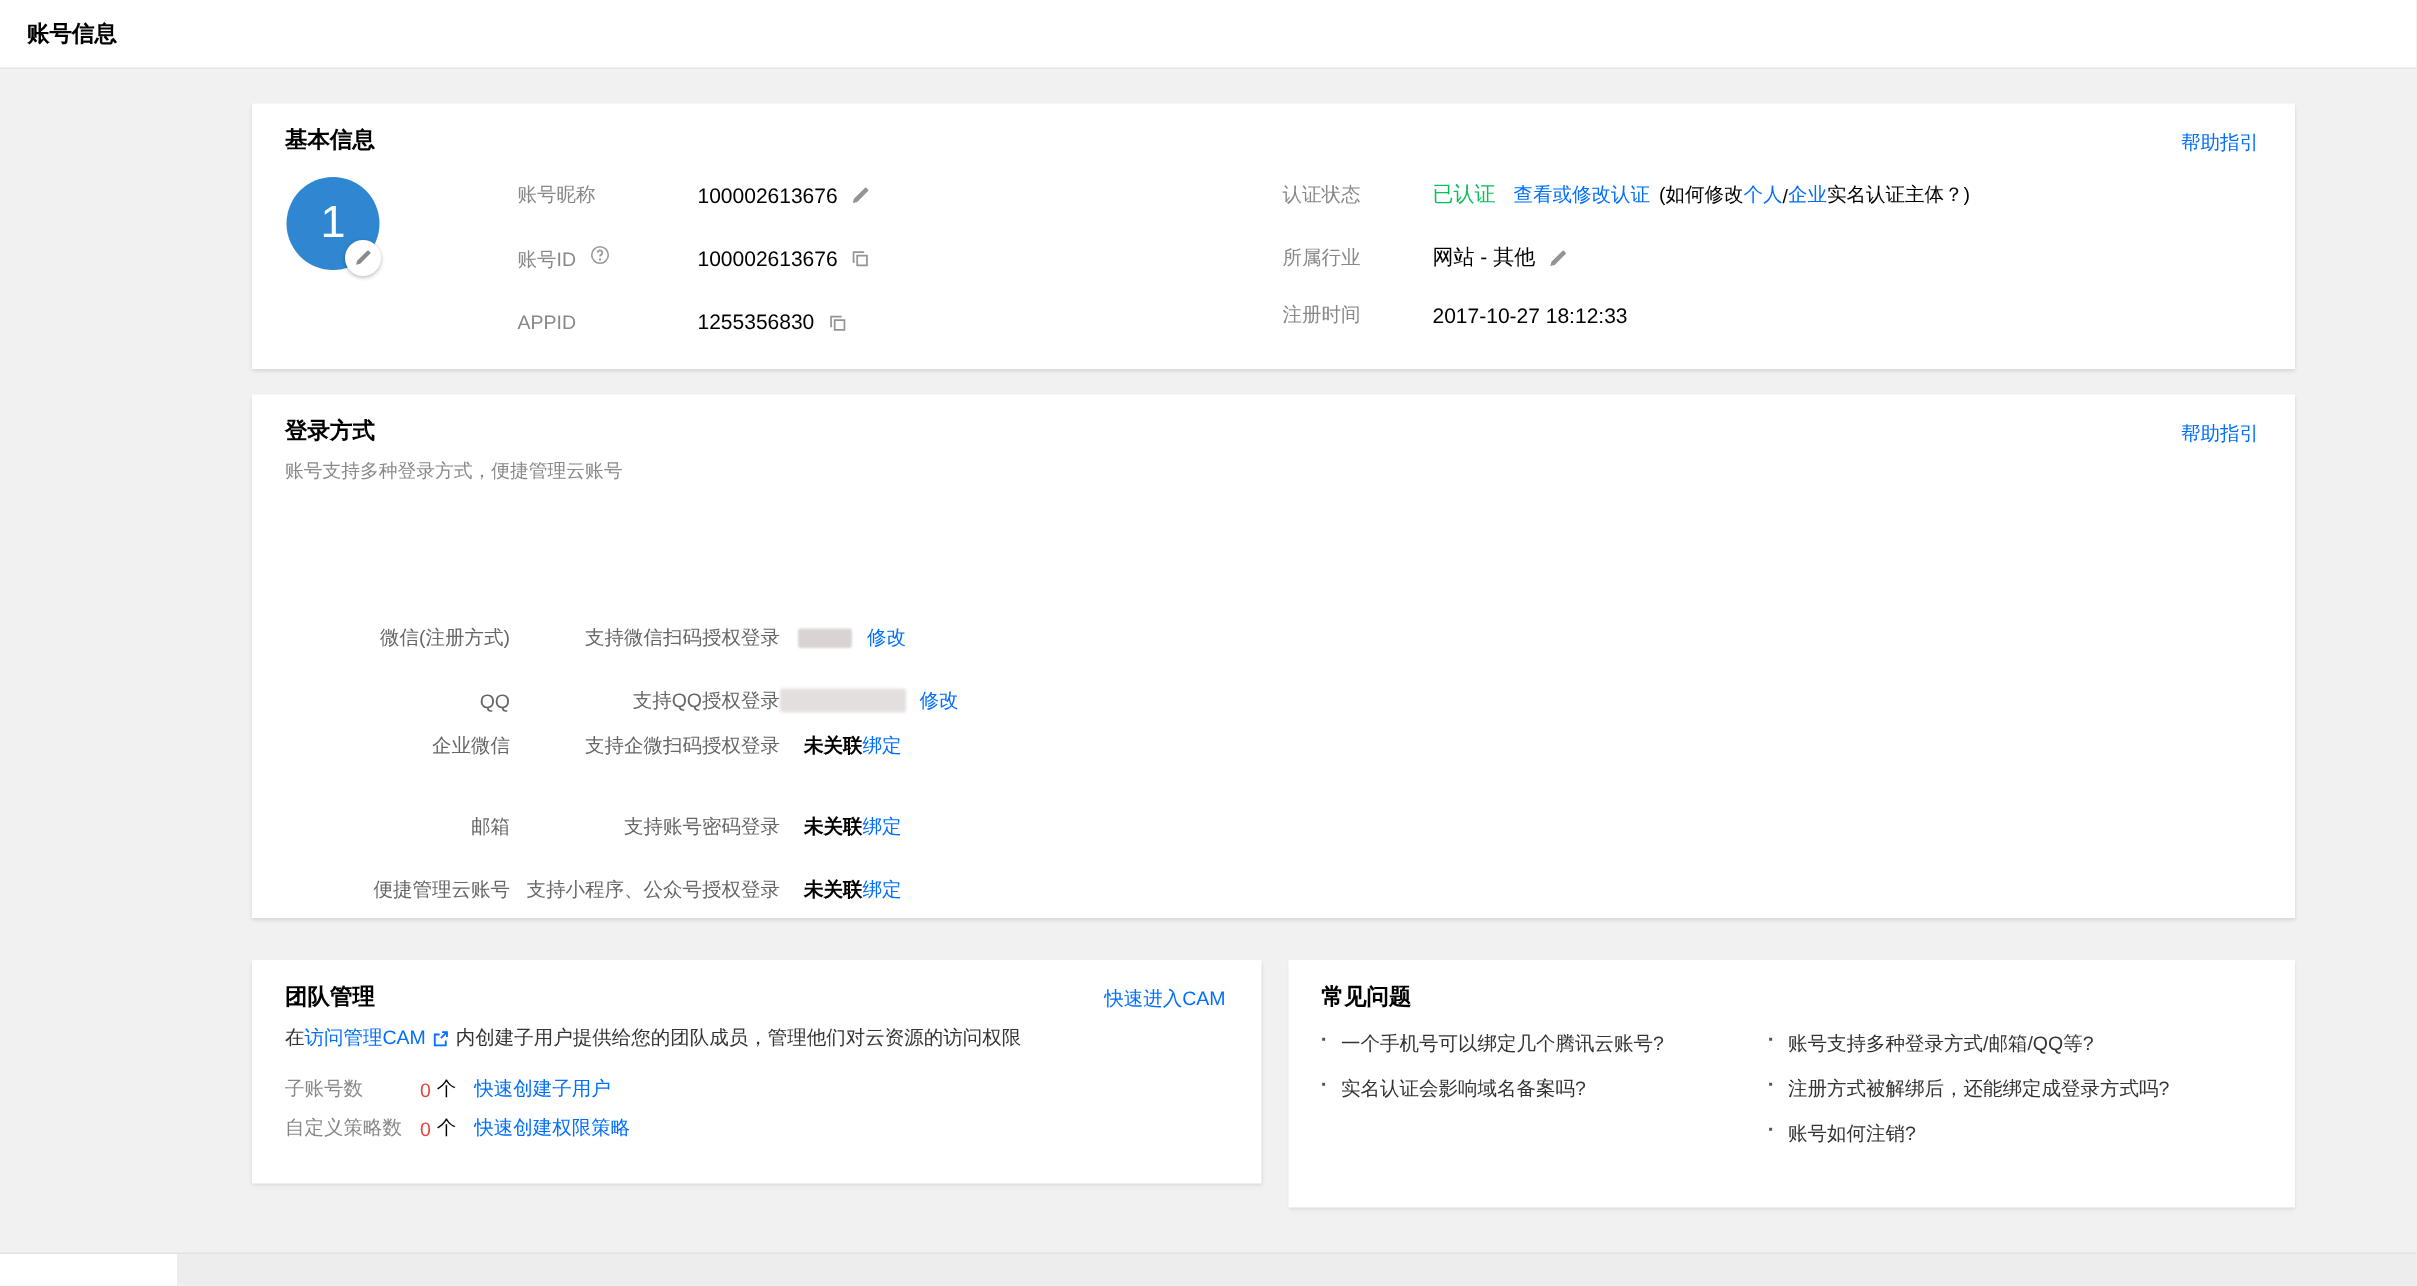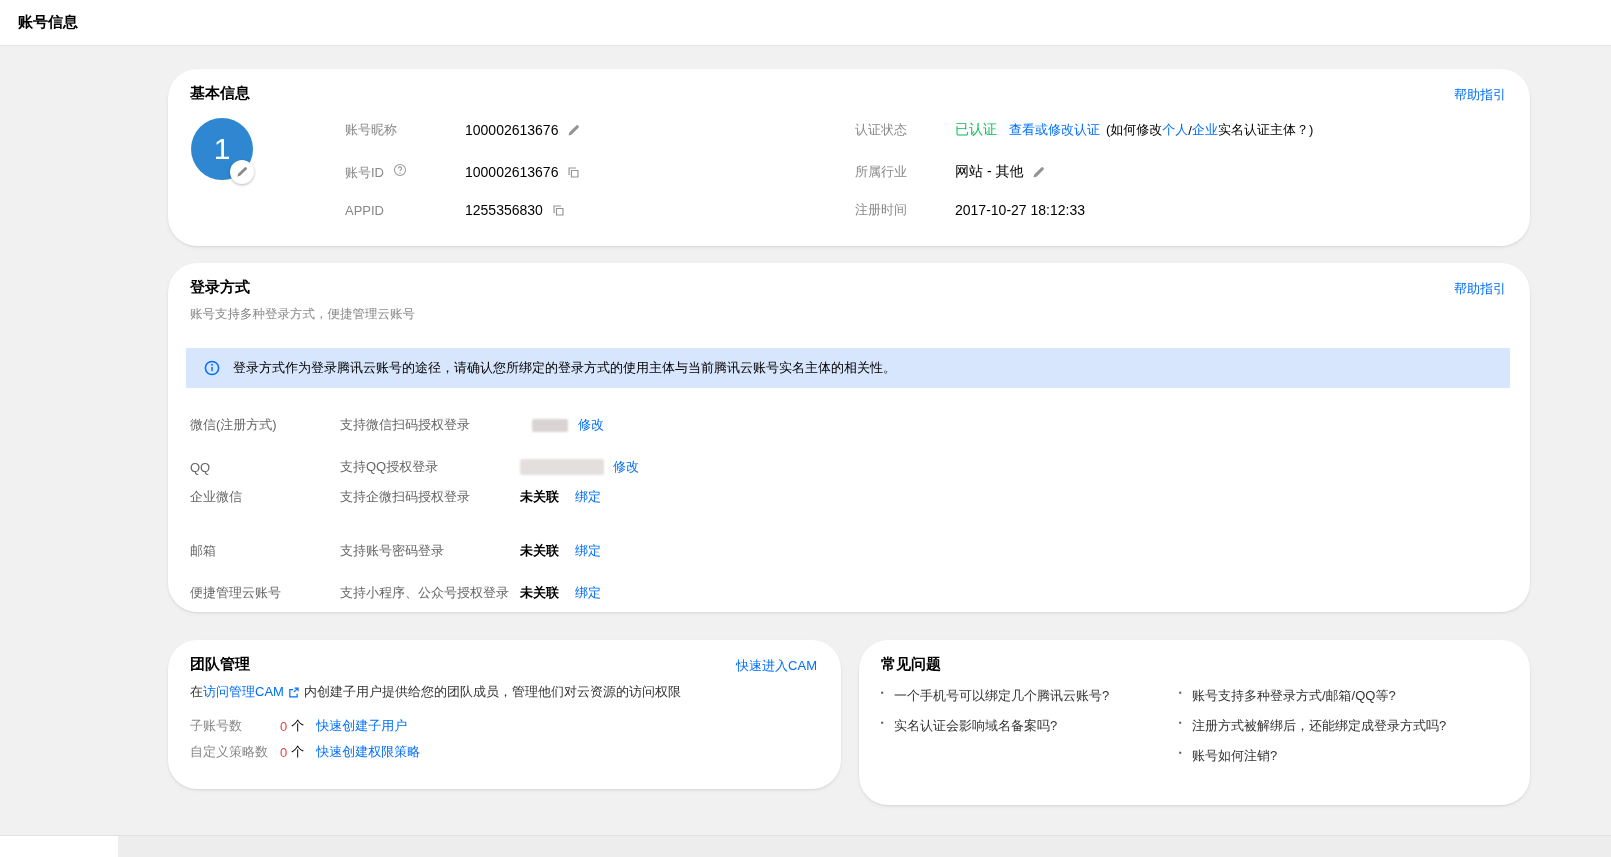--- a/index.html
+++ b/index.html
@@ -20,21 +20,20 @@
   }
   .page-title {
     position:absolute; left:18px; top:13px;
     font-size:15px; font-weight:bold; color:#000;
   }
 
   
   .card {
     position:absolute; background:#fff;
     box-shadow:0 1px 2px rgba(0,0,0,.08), 0 2px 4px rgba(0,0,0,.04);
-    border-radius:29px;
   }
   #card-basic { left:168px; top:69px;  width:1362px; height:177px; }
   #card-login { left:168px; top:263px; width:1362px; height:349px; }
   #card-team  { left:168px; top:640px; width:673px;  height:149px; }
   #card-faq   { left:859px; top:640px; width:671px;  height:165px; }
 
   .card-title {
     position:absolute; left:22px; top:15px;
     font-size:15px; font-weight:bold; color:#000;
   }
@@ -83,21 +82,21 @@
     font-size:12.5px; color:#888;
   }
   .banner {
     position:absolute; left:18px; top:85px; width:1324px; height:40px;
     background:#d7e6fc; display:flex; align-items:center;
     padding-left:18px; font-size:13px; color:#000;
   }
   .banner-icon { display:inline-flex; margin-right:13px; flex:none; }
   .login-row {
     position:absolute; left:22px; width:1318px; height:24px;
-    display:flex; align-items:center; font-size:13px;
+    display:flex; align-items:center; font-size:13px;text-align:right;
   }
   .l-name { width:150px; color:#666; flex:none; }
   .l-desc { width:180px; color:#666; flex:none; }
   .l-value { display:flex; align-items:center; }
   .masked-sm {
     width:36px; height:13px; margin-left:12px; margin-right:10px;
     background:#d9d3d3; border-radius:2px; filter:blur(.8px);
   }
   .masked-lg {
     width:84px; height:16px; margin-right:9px;
@@ -191,21 +190,21 @@
     <span class="icon-btn">
       <span>
         <svg width="13" height="13" viewBox="0 0 16 16">
             <path fill="none" stroke="currentColor" stroke-width="1.4" d="M5.5 5.5h8v8h-8z"></path>
             <path fill="none" stroke="currentColor" stroke-width="1.4" d="M10.5 3.2v-.7h-8v8h.9"></path>
           </svg>
       </span>
     </span>
   </div>
 
-  <div class="info-row" style="left:177px; top:129px;">
+  <div class="info-row" style="left:177px; top:129px;align-items:flex-end;">
     <span class="label w120">APPID</span>
     <span class="value">1255356830</span>
     <span class="icon-btn">
       <span>
         <svg width="13" height="13" viewBox="0 0 16 16">
             <path fill="none" stroke="currentColor" stroke-width="1.4" d="M5.5 5.5h8v8h-8z"></path>
             <path fill="none" stroke="currentColor" stroke-width="1.4" d="M10.5 3.2v-.7h-8v8h.9"></path>
           </svg>
       </span>
     </span>
@@ -238,30 +237,20 @@
     <span class="label w100">注册时间</span>
     <span class="value">2017-10-27 18:12:33</span>
   </div>
 </section>
 
 <section class="card" id="card-login">
   <div class="card-title">登录方式</div>
   <a class="help-link">帮助指引</a>
   <div class="subtitle">账号支持多种登录方式，便捷管理云账号</div>
 
-  <div class="banner">
-    <span class="banner-icon">
-      <svg width="16" height="16" viewBox="0 0 16 16">
-          <circle cx="8" cy="8" r="6.6" fill="none" stroke="#006eff" stroke-width="1.5"></circle>
-          <rect x="7.3" y="6.8" width="1.5" height="4.5" rx=".7" fill="#006eff"></rect>
-          <circle cx="8" cy="4.7" r=".95" fill="#006eff"></circle>
-        </svg>
-    </span>
-    <span>登录方式作为登录腾讯云账号的途径，请确认您所绑定的登录方式的使用主体与当前腾讯云账号实名主体的相关性。</span>
-  </div>
 
   <div class="login-row" style="top:150px;">
     <span class="l-name">微信(注册方式)</span>
     <span class="l-desc">支持微信扫码授权登录</span>
     <span class="l-value">
       <span class="masked-sm"></span>
       <a class="action-link">修改</a>
     </span>
   </div>
 

